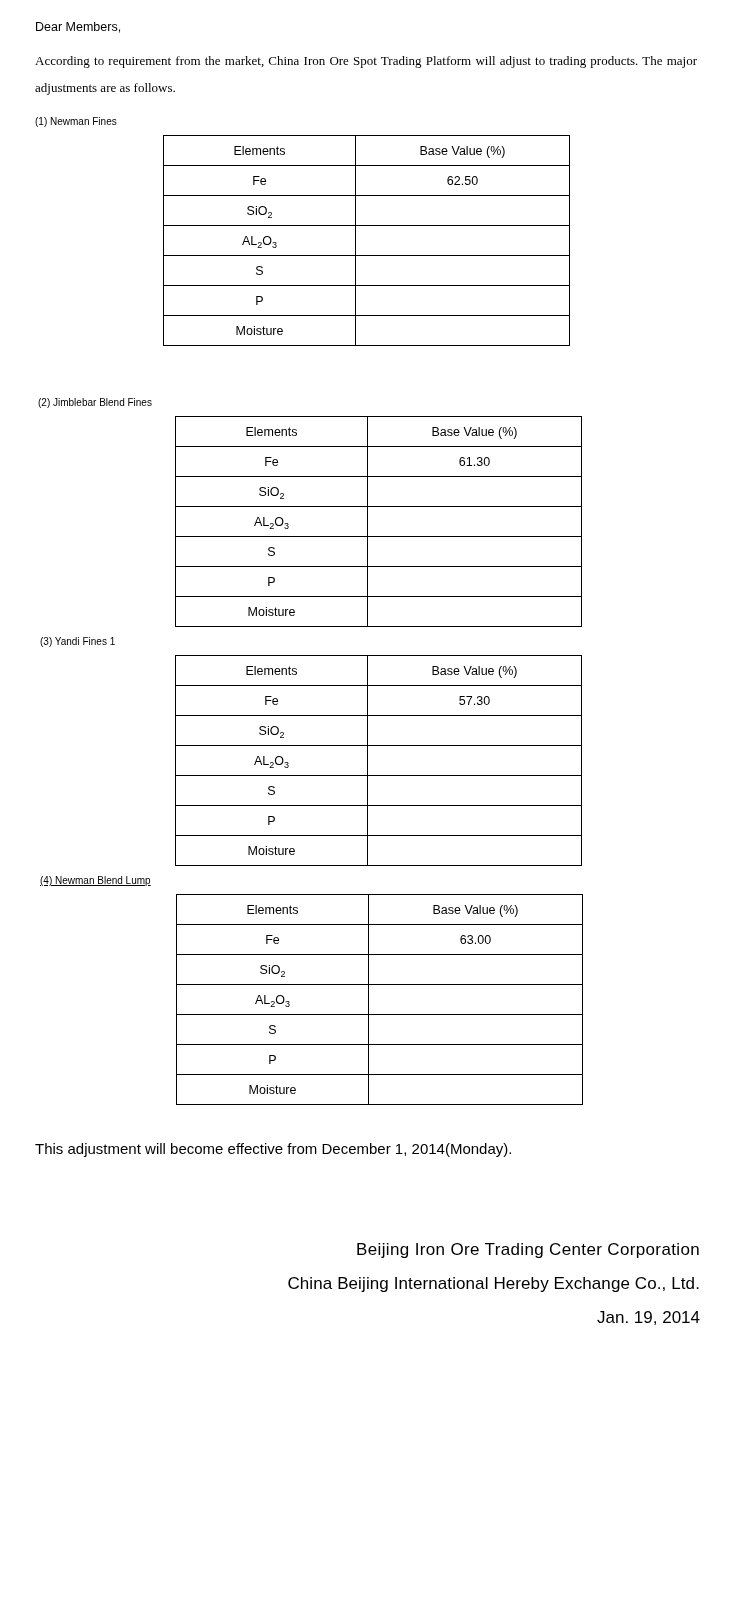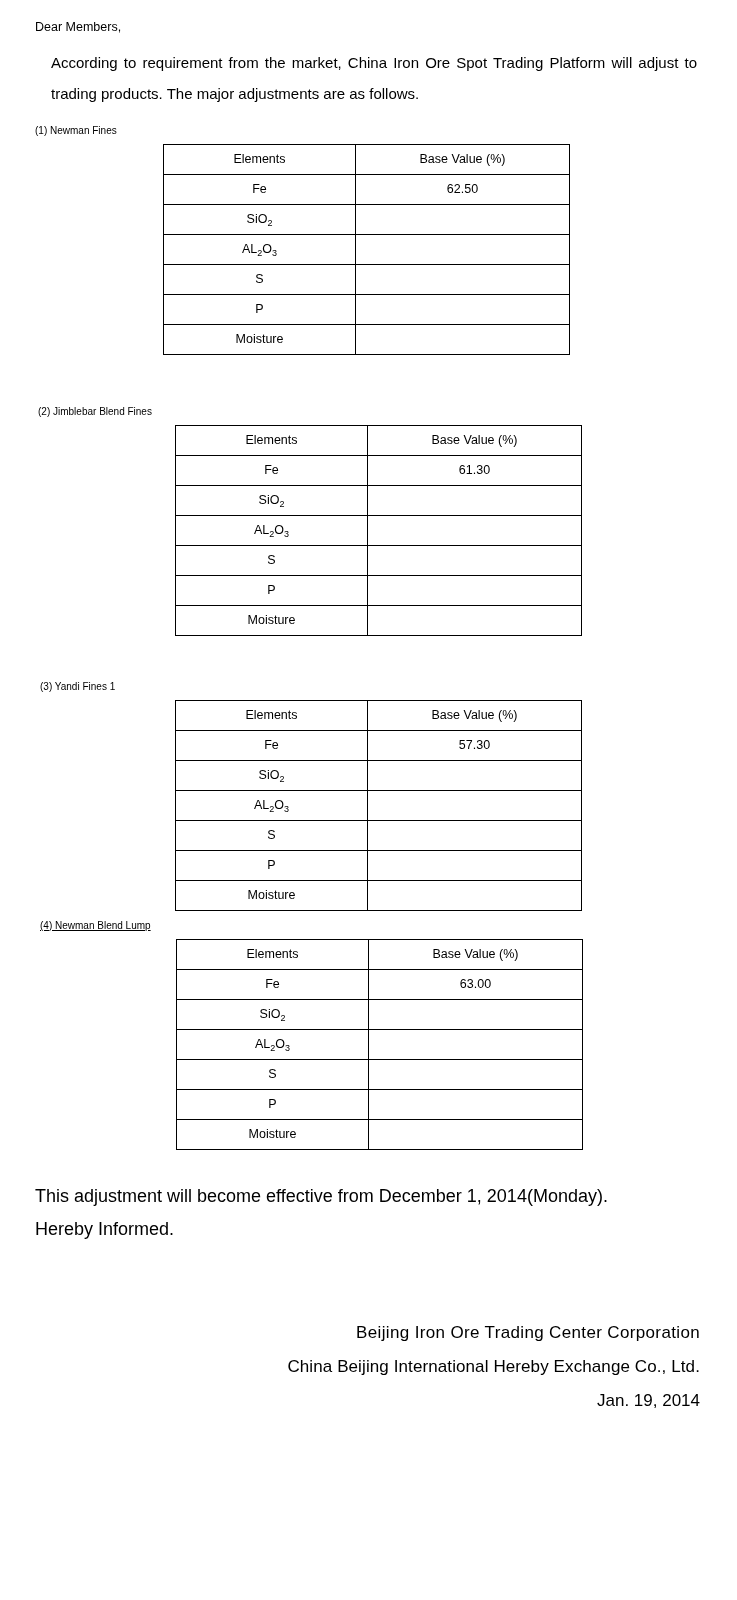--- a/index.html
+++ b/index.html
@@ -20,35 +20,36 @@
     min-height: 1600px;
     box-sizing: border-box;
     padding: 18px 35px 20px 35px;
   }
   .salutation {
     margin: 0 0 12px 0;
     font-size: 12.5px;
     line-height: 1.45;
   }
   .intro {
-    margin: 0 0 14px 16px;
-    font-size: 15px;
+    margin: 0 0 14px 0;
+    font-size: 13px;
     line-height: 2.05;
     text-align: justify;
     text-justify: inter-word;
     padding-right: 5px;
+    font-family: Liberation Serif, serif;
   }
   .section-label {
     margin: 0 0 6px 0;
     font-size: 10px;
     line-height: 1.4;
   }
   .sec1 { padding-left: 0px; }
   .sec2 { padding-left: 3px; }
-  .sec3 { padding-left: 5px; margin-top: 36px; }
+  .sec3 { padding-left: 5px; }
   .sec4 { padding-left: 5px; text-decoration: underline; }
 
   table.spec {
     border-collapse: collapse;
     table-layout: fixed;
     margin: 0 0 0 0;
     background: #fff;
     border-radius: 17px;
   }
   table.spec td {
@@ -68,21 +69,21 @@
   .tbl-3 { padding-left: 140px; }
   .tbl-4 { padding-left: 141px; }
 
   .gap-a { height: 50px; }
   .gap-b { height: 8px; }
   .gap-c { height: 8px; }
   .gap-d { height: 30px; }
 
   .closing {
     margin: 0;
-    font-size: 18px;
+    font-size: 15px;
     line-height: 1.85;
   }
   .sign-block {
     margin-top: 70px;
     text-align: right;
     font-size: 17px;
     line-height: 2.0;
     padding-right: 2px;
   }
   .sign-line-1 { letter-spacing: 0.35px; }
@@ -249,21 +250,20 @@
           <td class="col-el">Moisture</td>
           <td class="col-val"></td>
         </tr>
       </tbody>
     </table>
   </div>
 
   <div class="gap-d"></div>
 
   <p class="closing">This adjustment will become effective from December 1, 2014(Monday).</p>
-  <p class="closing">Hereby Informed.</p>
 
   <div class="sign-block">
     <div class="sign-line-1">Beijing Iron Ore Trading Center Corporation</div>
     <div class="sign-line-2">China Beijing International Hereby Exchange Co., Ltd.</div>
     <div>Jan. 19, 2014</div>
   </div>
 
 </div>
 
 </body></html>

